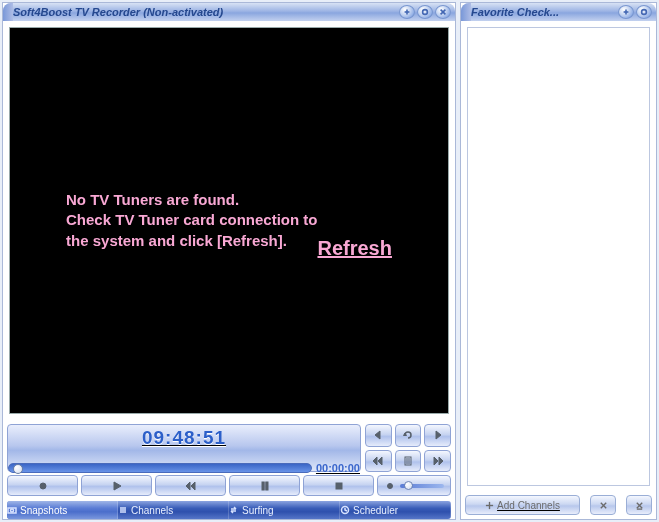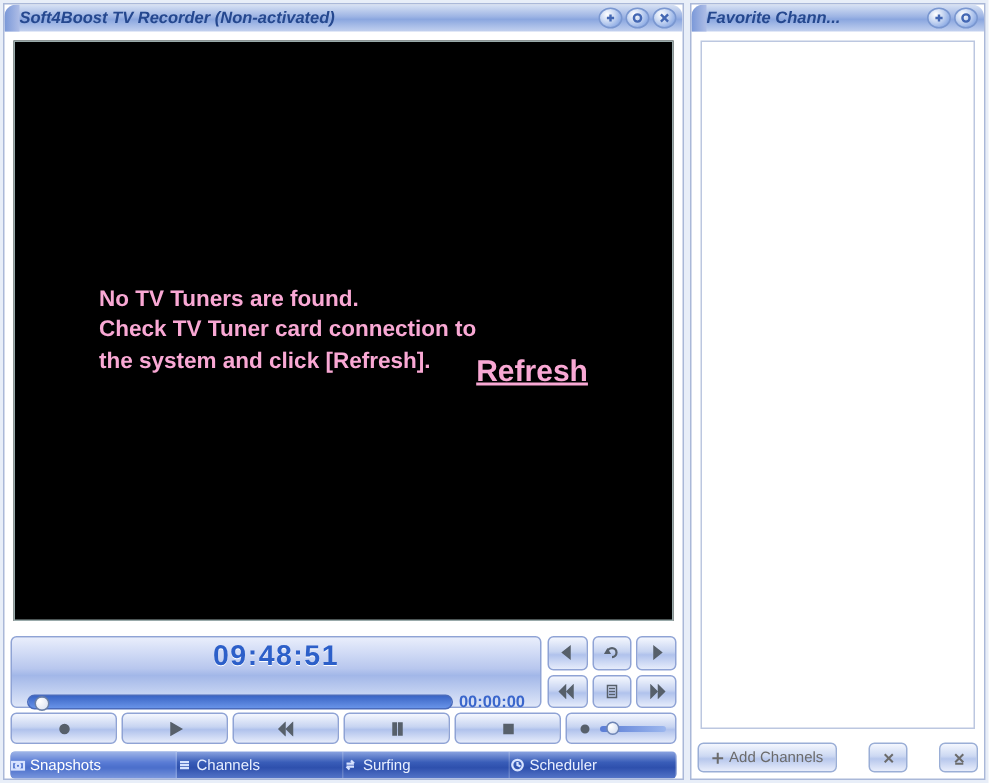--- a/index.html
+++ b/index.html
@@ -10,41 +10,41 @@
   .titlebar { height: 18px; background: linear-gradient(to bottom,#d8e2f4,#9db4e4 45%,#8aa6df 55%,#c3d1ef); display: flex; align-items: center; padding: 0 4px 0 10px; border-radius: 8px 8px 0 0; gap: 2px; position: relative; }
   .titlebar .t-left { position:absolute; left:0; top:0; bottom:0; width:10px; background:linear-gradient(to right,#7a98d8,#aebde6); border-radius:8px 0 0 0;}
   .titlebar .title { color: #25488f; font-weight: bold; font-size: 11px; font-style: italic; flex:1; white-space:nowrap; overflow:hidden; text-overflow:ellipsis; z-index:1;}
   .winbtn { width: 16px; height: 14px; border-radius: 50%; background: radial-gradient(circle at 35% 30%,#fff,#c8d7f2 40%,#7a9de0 90%); border: 1px solid #7a97d0; display:flex; align-items:center; justify-content:center; cursor:pointer; }
   .winbtn svg { width:8px; height:8px; stroke:#4367b3; stroke-width:2; fill:none;}
   .video-area { margin: 6px; border: 1px solid #9aa; background:#000; flex:1; display:flex; flex-direction:row; align-items:center; justify-content:center; color:#f9a8d4; font-weight:bold; font-size:15px; text-align:left; position:relative;}
   .video-area .msg { line-height:1.35; }
   .video-area .refresh { margin-top:56px; text-decoration: underline; cursor:pointer; font-size:20px;}
   .controls { padding: 4px 4px 0 4px; display:flex; flex-direction:column; gap:3px; }
   .row1 { display:flex; gap:4px; height:48px;}
-  .clockbox { flex:1; background:linear-gradient(to bottom,#e9eefc,#b8c7ee 45%,#a2b7e8 55%,#dfe7f9); border:1px solid #8fa3d5; border-radius:4px; display:flex; flex-direction:column; padding:2px 10px;}
+  .clockbox { flex:1; background:linear-gradient(to bottom,#e9eefc,#b8c7ee 45%,#a2b7e8 55%,#dfe7f9); border:1px solid #8fa3d5; border-radius:4px; display:flex; flex-direction:column; padding:2px 0;text-decoration:underline;}
   .clock { text-align:center; font-size:19px; font-weight:bold; color:#2c5fc9; text-shadow:0 1px 0 #fff; letter-spacing:1px;}
   .seekrow { display:flex; align-items:center; gap:4px;margin-top:13px;}
   .seek { flex:1; height:10px; background:linear-gradient(#3b66c6,#6893e8); border-radius:5px; border:1px solid #4a6bbb; position:relative;}
   .seek .knob { position:absolute; left:4px; top:-0.5px; width:10px; height:10px; border-radius:50%; background:radial-gradient(circle at 30% 30%,#fff,#d6def0); border:1px solid #6a7fa5;}
   .counter { font-size:11px; font-weight:bold; color:#3a66cc;}
   .navblock { width:86px; display:flex; flex-direction:column; gap:3px;}
   .btnrow { display:flex; gap:3px; flex:1;}
   .btn3d { flex:1; background:linear-gradient(to bottom,#f4f7fe,#c7d4f1 45%,#b0c2ec 55%,#e6ecfb); border:1px solid #8fa3d5; border-radius:4px; display:flex; align-items:center; justify-content:center; cursor:pointer;}
   .btn3d svg { width:12px; height:10px; fill:#57606b; stroke:#57606b;}
   .row2 { display:flex; gap:3px; height:21px;}
   .row2 .btn3d { height:21px; }
   .vol { flex:0 0 60px; display:flex; align-items:center;}
   .vol .track { flex:1; height:4px; background:linear-gradient(to right,#5a7cd5,#9cb7ee); border-radius:2px; position:relative; margin-left:4px;}
   .vol .k { position:absolute; left:4px; top:-3px; width:9px; height:9px; border-radius:50%; background:radial-gradient(circle at 30% 30%,#fff,#cdd9f0); border:1px solid #6e85b5;}
   .tabbar { height:18px; display:flex; background:linear-gradient(#8aa3e0,#395db8 40%,#2e50ad 60%,#5575c8); margin-top:2px; border-radius:3px; overflow:hidden;}
   .tab { flex:1; display:flex; align-items:center; justify-content:flex-start; gap:3px; color:#e8efff; font-size:10px; border-right:1px solid rgba(255,255,255,0.18); cursor:pointer;}
   .tab.active { background:linear-gradient(#9fb5e7,#5a7cd5 40%,#4a6ecb 60%,#7a97dd); color:#fff;}
   .tab svg { width:10px;height:10px; fill:none; stroke:#d7e2ff; stroke-width:1.5;}
   .side-content { flex:1; margin:6px; border:1px solid #bcc7e0; background:#fff;}
-  .side-footer { display:flex; gap:21px; padding:3px 4px 4px 4px;}
+  .side-footer { display:flex; gap:10px; padding:3px 4px 4px 4px;text-decoration:underline;}
   .sbtn { background:linear-gradient(to bottom,#f4f7fe,#ccd8f2 45%,#b7c7ec 55%,#e8edfb); border:1px solid #9aaed6; border-radius:4px; height:20px; display:flex; align-items:center; justify-content:center; cursor:pointer; color:#6b6b6b; font-size:10px; gap:3px;}
   .sbtn.addc { flex:1; }
   .sbtn.sq { width:26px; }
   .sbtn svg{ width:9px;height:9px; stroke:#6b6b6b; fill:#6b6b6b; stroke-width:1.5;}
   .scroll-hint { position:absolute; right:1px; top:6px; bottom:6px; width:8px;}
 </style>
 </head>
 <body>
 
 <div class="panel main">
@@ -198,21 +198,21 @@
           </svg>
           <span>Scheduler</span>
         </div>
     </div>
   </div>
 </div>
 
 <div class="panel side">
   <div class="titlebar">
     <div class="t-left"></div>
-    <span class="title">Favorite Chann...</span>
+    <span class="title">Favorite Check...</span>
     <div class="winbtn">
         <svg viewBox="0 0 10 10">
           <line x1="2" y1="5" x2="8" y2="5"></line>
           <line x1="5" y1="2" x2="5" y2="8"></line>
         </svg>
       </div>
     <div class="winbtn">
         <svg viewBox="0 0 10 10">
           <circle cx="5" cy="5" r="3"></circle>
         </svg>

